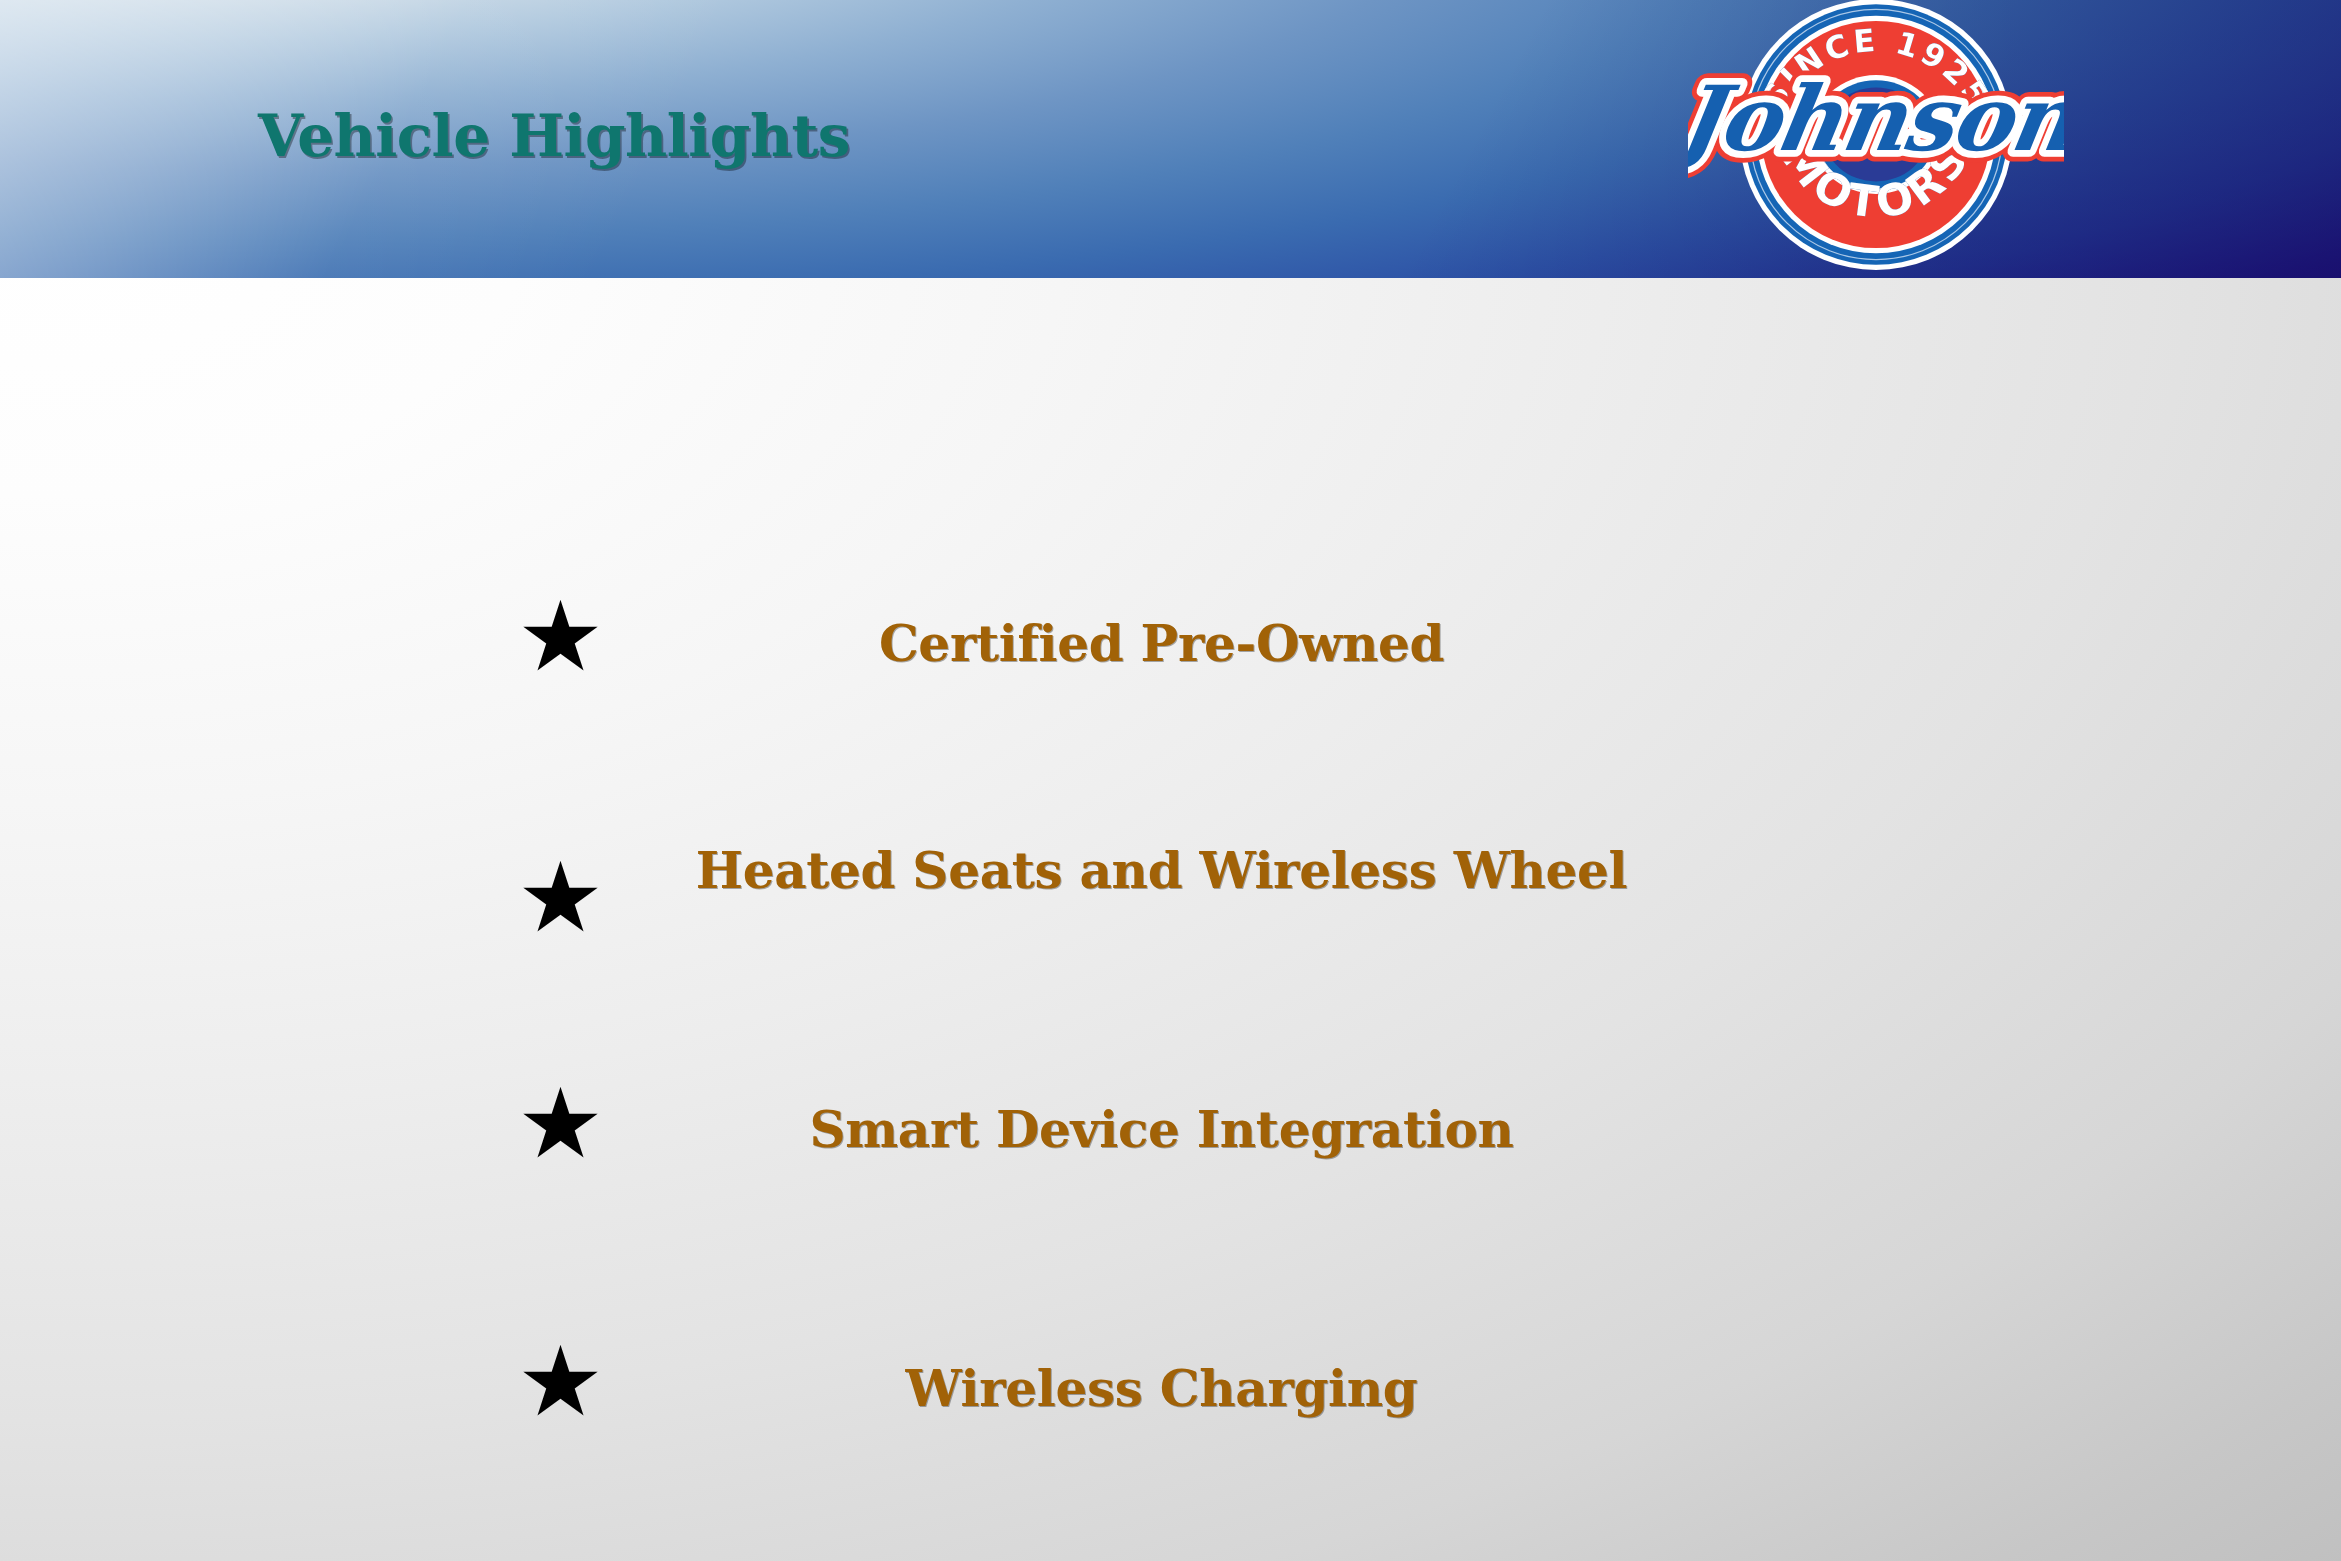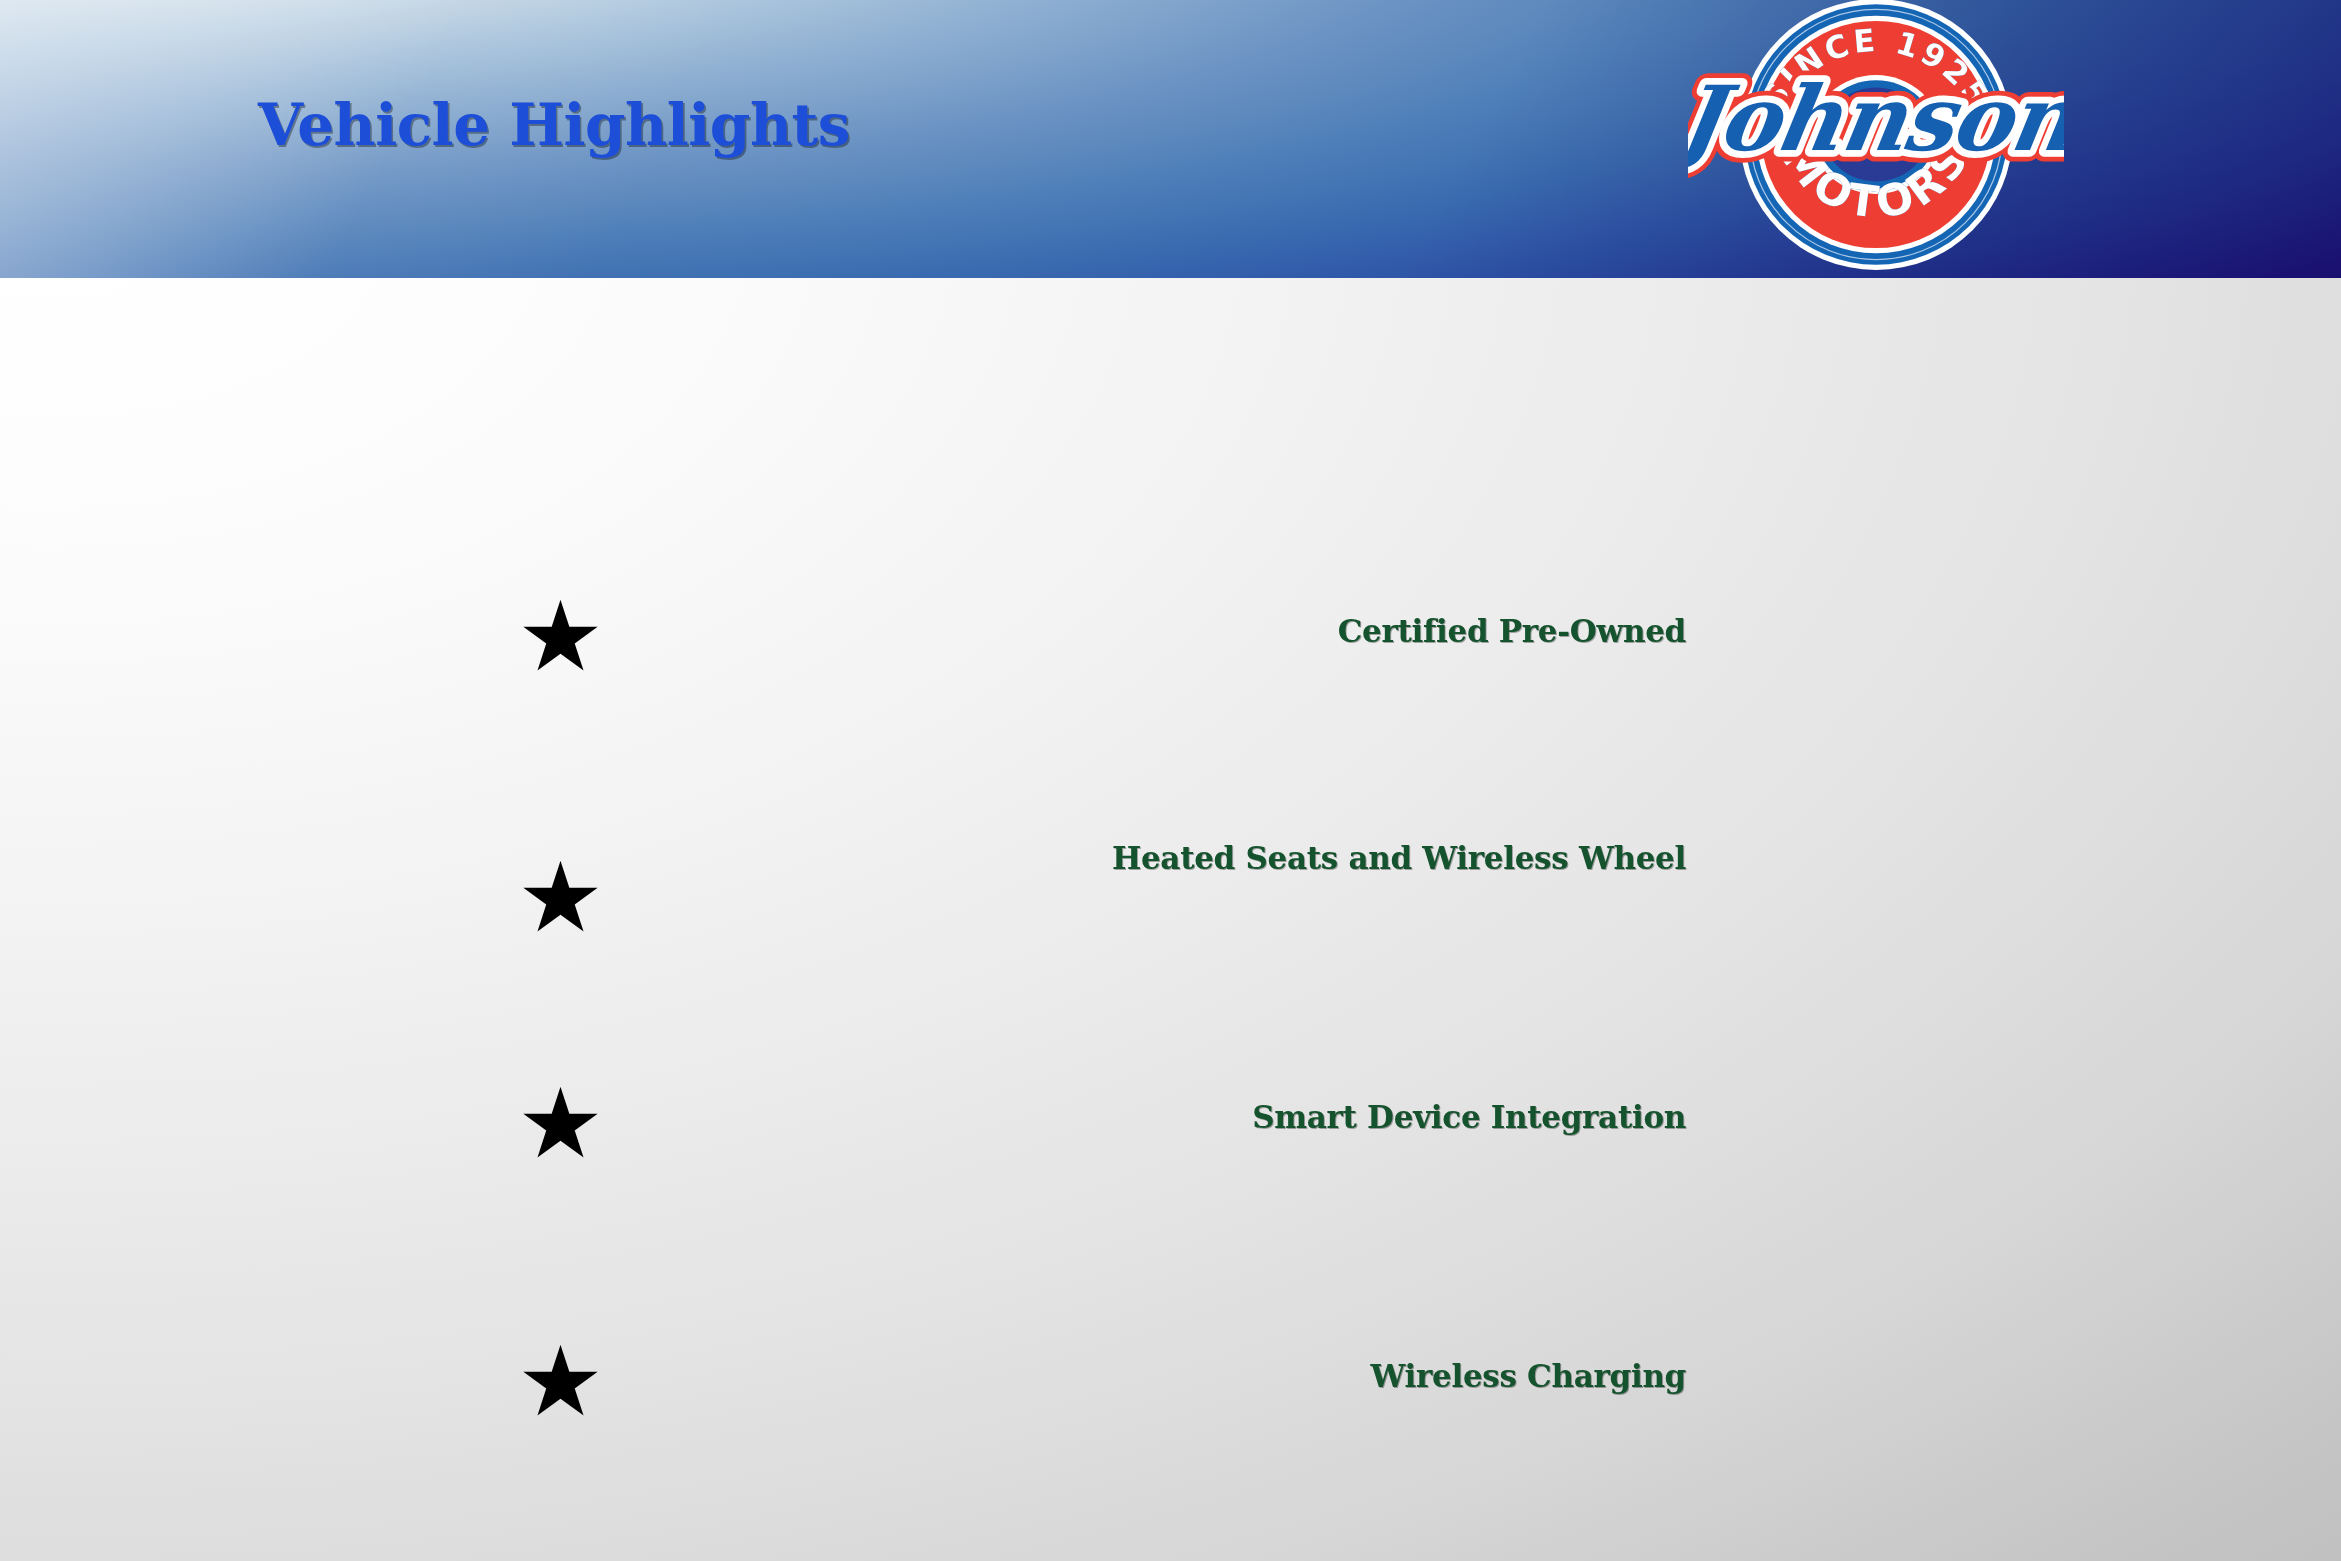--- a/index.html
+++ b/index.html
@@ -79,27 +79,27 @@
         rgba(0,0,0,0.00) 62%,
         rgba(10,0,70,0.22) 82%,
         rgba(12,0,70,0.34) 100%);
     pointer-events: none;
   }
 
   
   #title {
     position: absolute;
     left: 258px;
-    top: 96px;
+    top: 107px;
     font-family: "DejaVu Serif", "Liberation Serif", serif;
     font-weight: bold;
     font-size: 58px;
     line-height: 1.0;
     letter-spacing: -0.5px;
-    color: #1d4ed8;
+    color: #0f766e;
     white-space: nowrap;
     text-shadow: 1.6px 1.6px 0 rgba(0,0,0,0.35);
   }
 
   
   #logo {
     position: absolute;
     left: 1688px;
     top: -2.1px;
     width: 376px;
@@ -129,27 +129,27 @@
     text-align: center;
     font-family: "DejaVu Sans", sans-serif;
     font-size: 97px;
     line-height: 0.78;
     color: #000000;
   }
   .bullet-text {
     position: absolute;
     left: 637px;
     width: 1049px;
-    text-align: right;
+    text-align: center;
     font-family: "DejaVu Serif", "Liberation Serif", serif;
     font-weight: bold;
-    font-size: 31px;
+    font-size: 50px;
     line-height: 1.33;
     letter-spacing: -0.3px;
-    color: #14532d;
+    color: #a16207;
     text-shadow: 1px 1px 0 rgba(0,0,0,0.32);
   }
 
   
   .row-0 .bullet-star { top: 321px; }
   .row-0 .bullet-text { top: 333px; }
 
   .row-1 .bullet-star { top: 582px; }
   .row-1 .bullet-text { top: 560px; }
 

